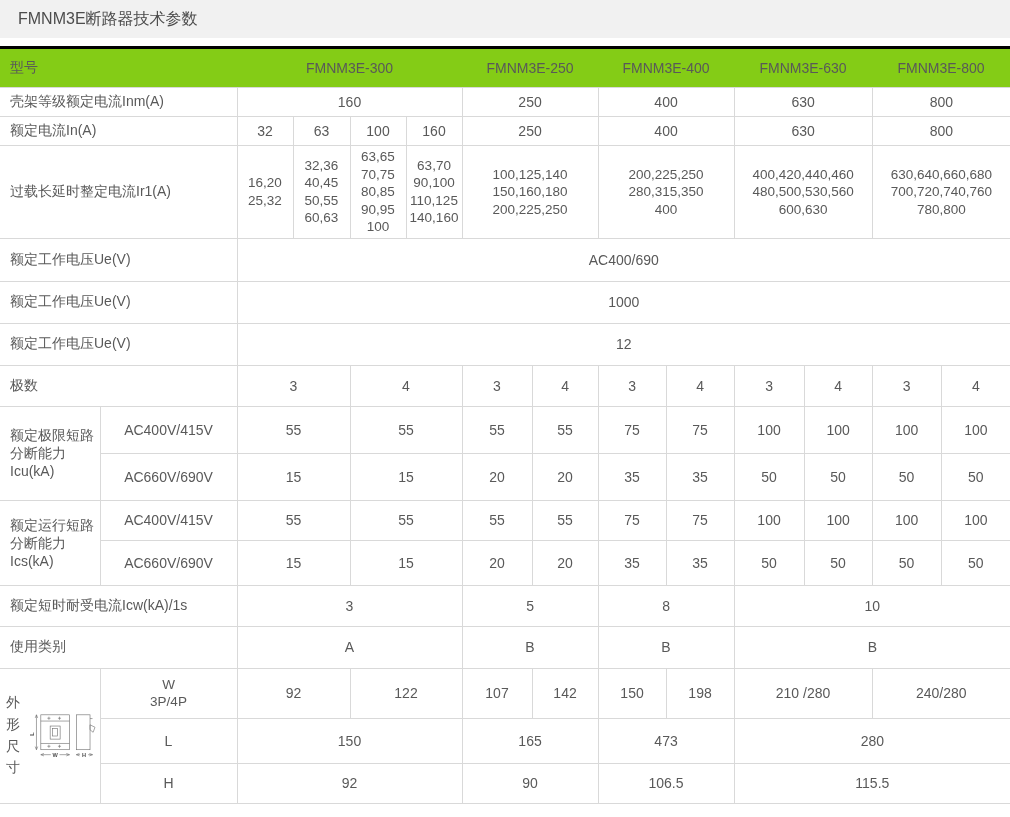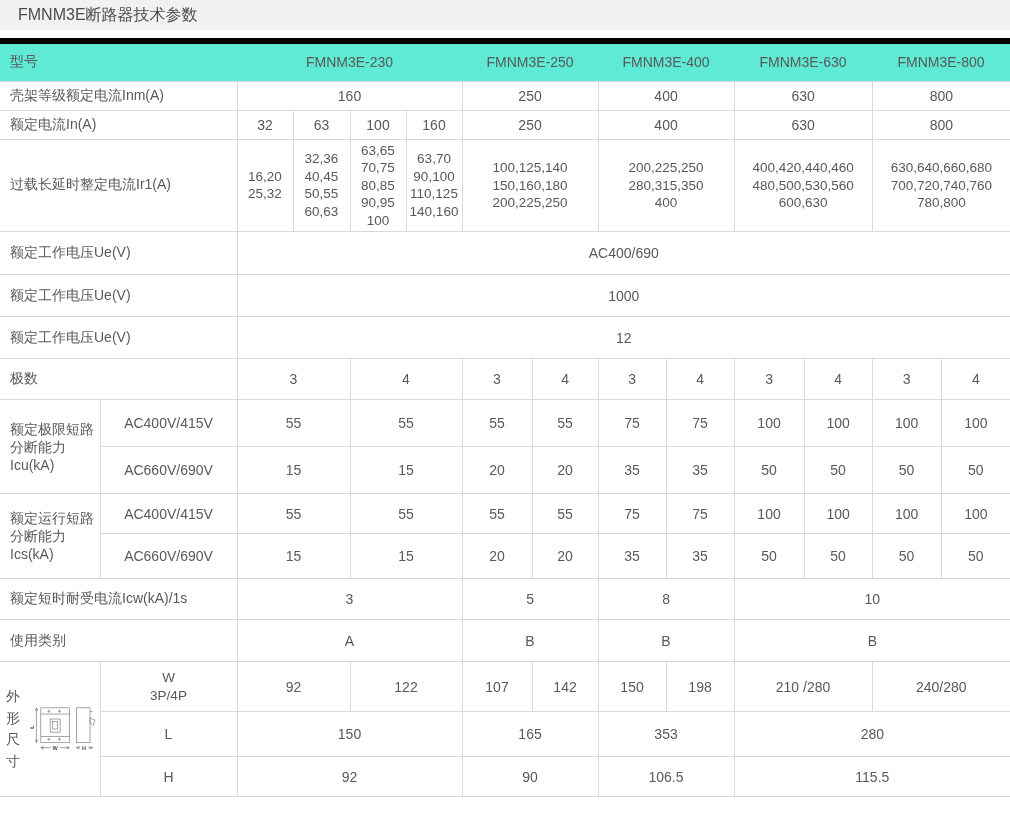--- a/index.html
+++ b/index.html
@@ -1,24 +1,24 @@
 <!DOCTYPE html>
 <html><head>
 <meta charset="utf-8">
 <style>
   html,body{margin:0;padding:0;background:#ffffff;}
   body{width:1010px;font-family:"Liberation Sans","DejaVu Sans",sans-serif;color:#595959;}
-  .title-bar{width:1010px;height:30px;background:#f1f1f1;display:flex;align-items:center;
+  .title-bar{width:1010px;height:38px;background:#f1f1f1;display:flex;align-items:center;
     box-sizing:border-box;padding-left:18px;font-size:16px;color:#4c4c4c;margin-bottom:8px;}
   table{border-collapse:collapse;table-layout:fixed;width:1010px;font-size:14px;color:#595959;}
   td,th{border:1px solid #d9d9d9;text-align:center;vertical-align:middle;padding:2px 3px;
     font-weight:normal;overflow:hidden;}
   tr td:first-child,tr th:first-child{border-left:none;}
   tr td:last-child,tr th:last-child{border-right:none;}
-  thead th{background:#5eead4;border-left:none;border-right:none;border-top:6px solid #000000;}
+  thead th{background:#84cc16;border-left:none;border-right:none;border-top:3px solid #000000;}
   .lbl{text-align:left;padding-left:10px;}
   .pre{white-space:pre-line;line-height:1.3;font-size:13.5px;}
   .h40{height:40px}.h39{height:29px}.h91{height:91px}.h43{height:43px}.h42{height:42px}
   .h41{height:41px}.h47{height:47px}.h45{height:45px}.h50{height:50px}
   .draw-cell{padding:2px;}
   .draw-wrap{display:flex;align-items:center;justify-content:flex-start;gap:4px;padding-left:4px;}
   .v-label{white-space:pre-line;line-height:1.55;font-size:14px;color:#595959;}
   svg{display:block;}
   .sketch{stroke:#707070;fill:none;stroke-width:1;}
   .sketch-txt{font-size:9px;fill:#4c4c4c;font-family:"Liberation Sans",sans-serif;font-weight:bold;}
@@ -43,21 +43,21 @@
     <col style="width:68px">
       <col style="width:68px">
     <col style="width:70px">
       <col style="width:68px">
     <col style="width:69px">
       <col style="width:69px">
   </colgroup>
   <thead>
     <tr class="h40">
       <th colspan="2" class="lbl">型号</th>
-      <th colspan="4">FMNM3E-230</th>
+      <th colspan="4">FMNM3E-300</th>
       <th colspan="2">FMNM3E-250</th>
       <th colspan="2">FMNM3E-400</th>
       <th colspan="2">FMNM3E-630</th>
       <th colspan="2">FMNM3E-800</th>
     </tr>
   </thead>
   <tbody>
     <tr class="h39">
       <td colspan="2" class="lbl">壳架等级额定电流Inm(A)</td>
       <td colspan="4">160</td>
@@ -245,21 +245,21 @@
       <td>142</td>
       <td>150</td>
       <td>198</td>
       <td colspan="2">210 /280</td>
       <td colspan="2">240/280</td>
     </tr>
     <tr class="h45">
       <td>L</td>
       <td colspan="4">150</td>
       <td colspan="2">165</td>
-      <td colspan="2">353</td>
+      <td colspan="2">473</td>
       <td colspan="4">280</td>
     </tr>
     <tr class="h40">
       <td>H</td>
       <td colspan="4">92</td>
       <td colspan="2">90</td>
       <td colspan="2">106.5</td>
       <td colspan="4">115.5</td>
     </tr>
   </tbody>

